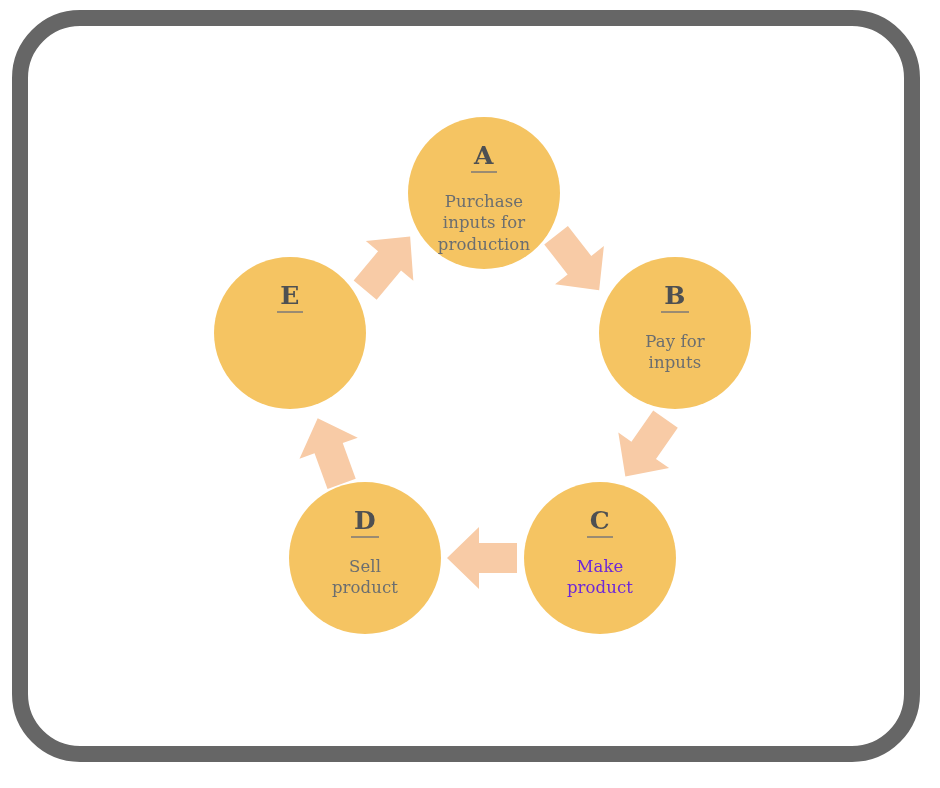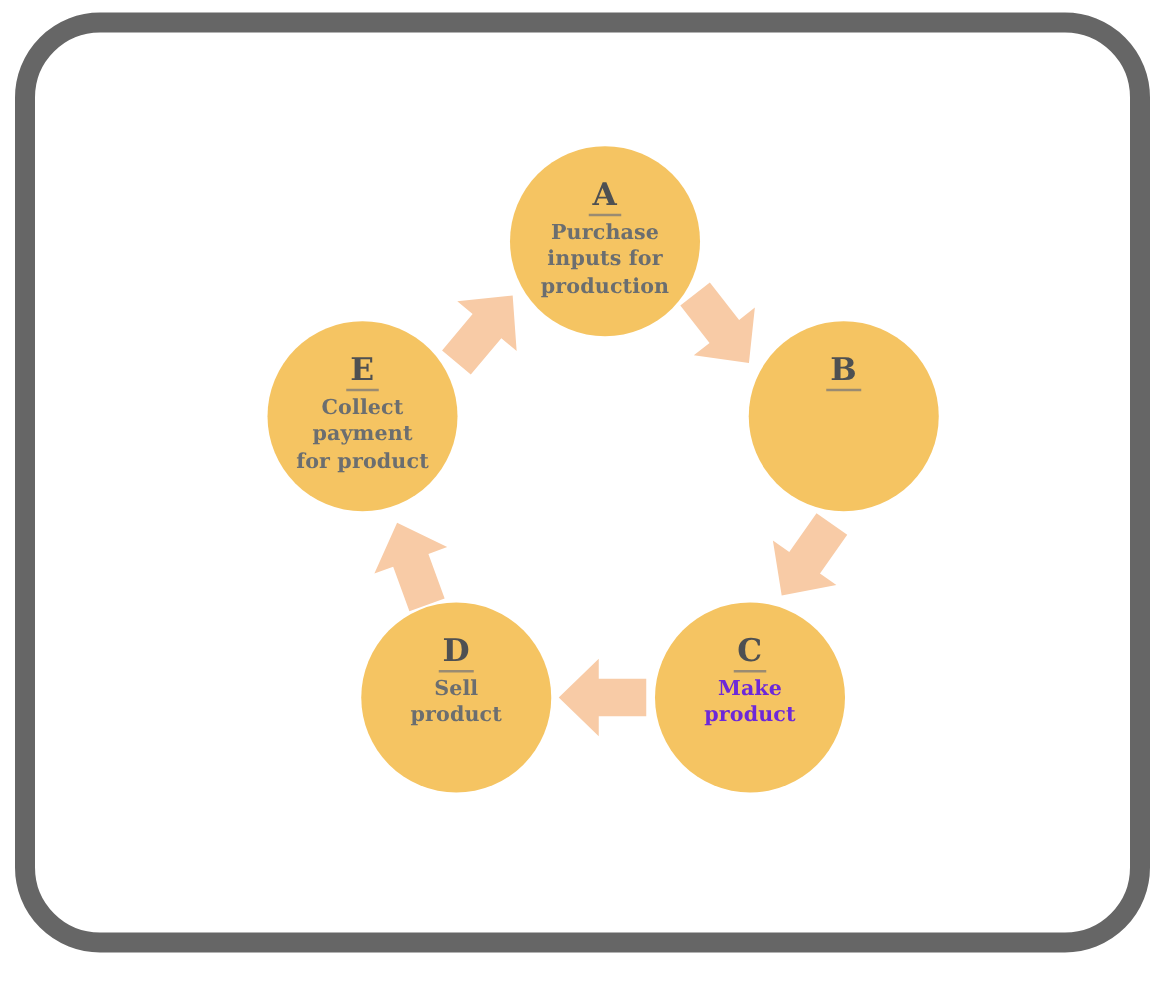--- a/index.html
+++ b/index.html
@@ -52,28 +52,27 @@
     font-size: 25px;
     font-weight: bold;
     color: #4e5052;
     line-height: 1.0;
     border-bottom: 2px solid #9a8b72;
     padding: 0 3px 3px 3px;
     display: inline-block;
     letter-spacing: 0.5px;
   }
   .node-text {
-    margin-top: 2px;
+    margin-top: 18px;
     font-size: 16.5px;
     color: #6b6e70;
     line-height: 1.30;
     letter-spacing: 0.1px;
     padding: 0 6px;
     white-space: pre-line;
-    font-weight: bold;
   }
   
   #node-a { left: 408px; top: 117px; }
   #node-b { left: 599px; top: 257px; }
   #node-c { left: 524px; top: 482px; }
   #node-d { left: 289px; top: 482px; }
   #node-e { left: 214px; top: 257px; }
 </style>
 </head>
 <body>
@@ -100,34 +99,33 @@
 
   <div class="node" id="node-a" style="background: rgb(245, 196, 98); left: 408px; top: 117px;">
     <span class="node-letter" style="color: rgb(78, 80, 82);">A</span>
     <span class="node-text" style="color: rgb(107, 110, 112);">Purchase
 inputs for
 production</span>
   </div>
 
   <div class="node" id="node-b" style="background: rgb(245, 196, 98); left: 599px; top: 257px;">
     <span class="node-letter" style="color: rgb(78, 80, 82);">B</span>
+    <span class="node-text" style="color: rgb(107, 110, 112);">Pay for
+inputs</span>
   </div>
 
   <div class="node" id="node-c" style="background: rgb(245, 196, 98); left: 524px; top: 482px;">
     <span class="node-letter" style="color: rgb(78, 80, 82);">C</span>
     <span class="node-text" style="color: #6d28d9;">Make
 product</span>
   </div>
 
   <div class="node" id="node-d" style="background: rgb(245, 196, 98); left: 289px; top: 482px;">
     <span class="node-letter" style="color: rgb(78, 80, 82);">D</span>
     <span class="node-text" style="color: rgb(107, 110, 112); text-align: center;">Sell
 product</span>
   </div>
 
   <div class="node" id="node-e" style="background: rgb(245, 196, 98); left: 214px; top: 257px;">
     <span class="node-letter" style="color: rgb(78, 80, 82);">E</span>
-    <span class="node-text" style="color: rgb(107, 110, 112);">Collect
-payment
-for product</span>
   </div>
 
 </div>
 
 </body></html>

